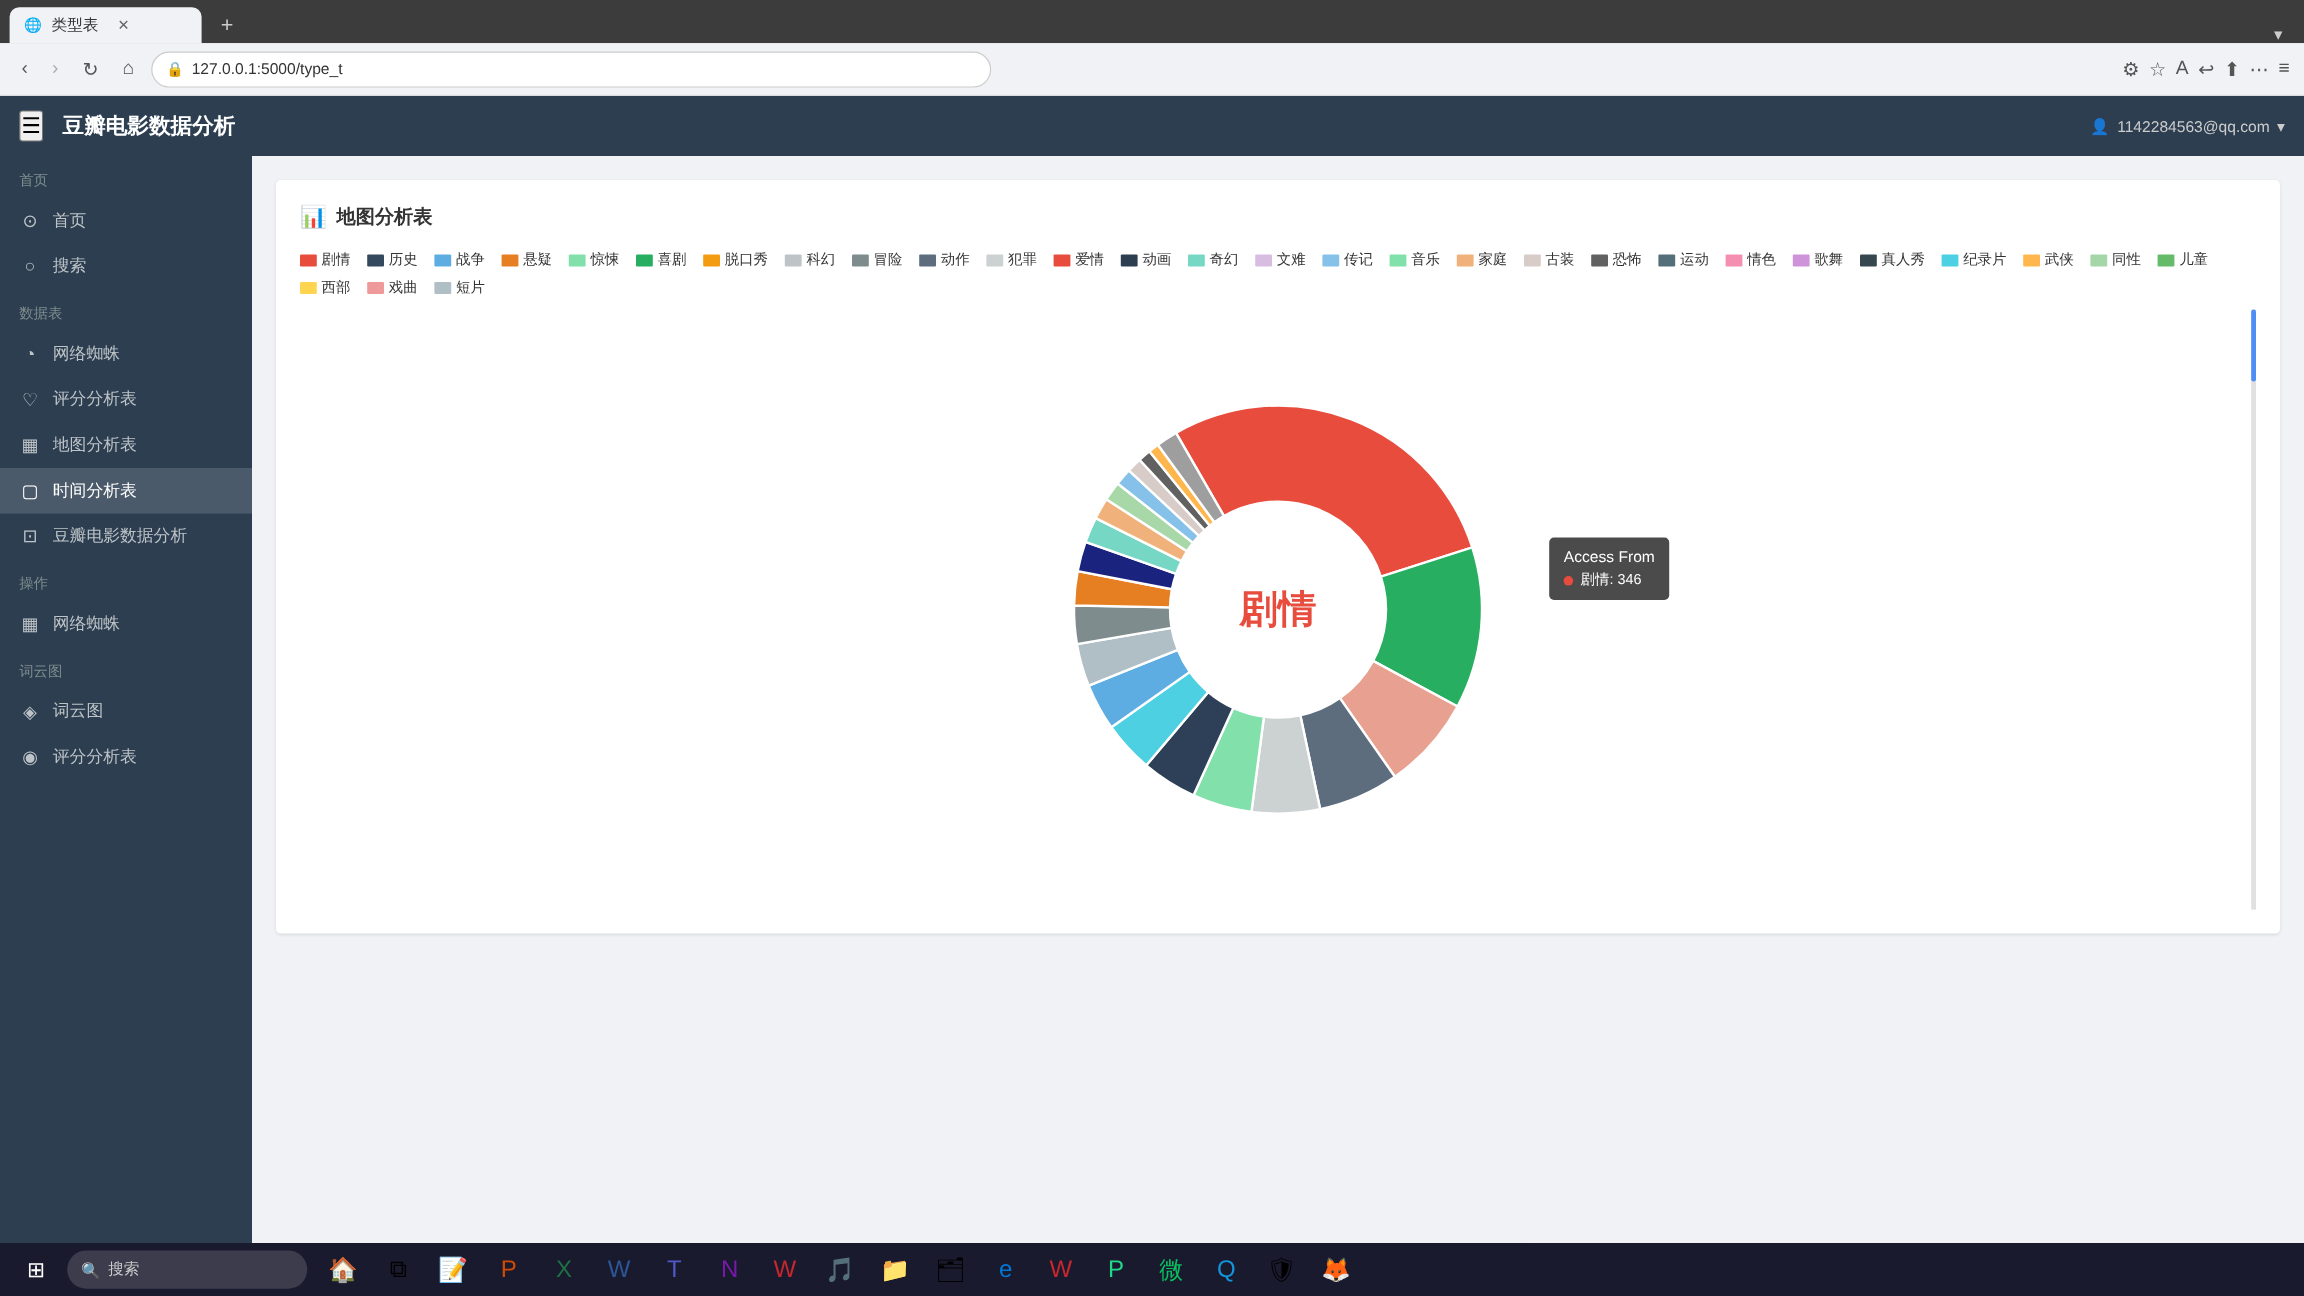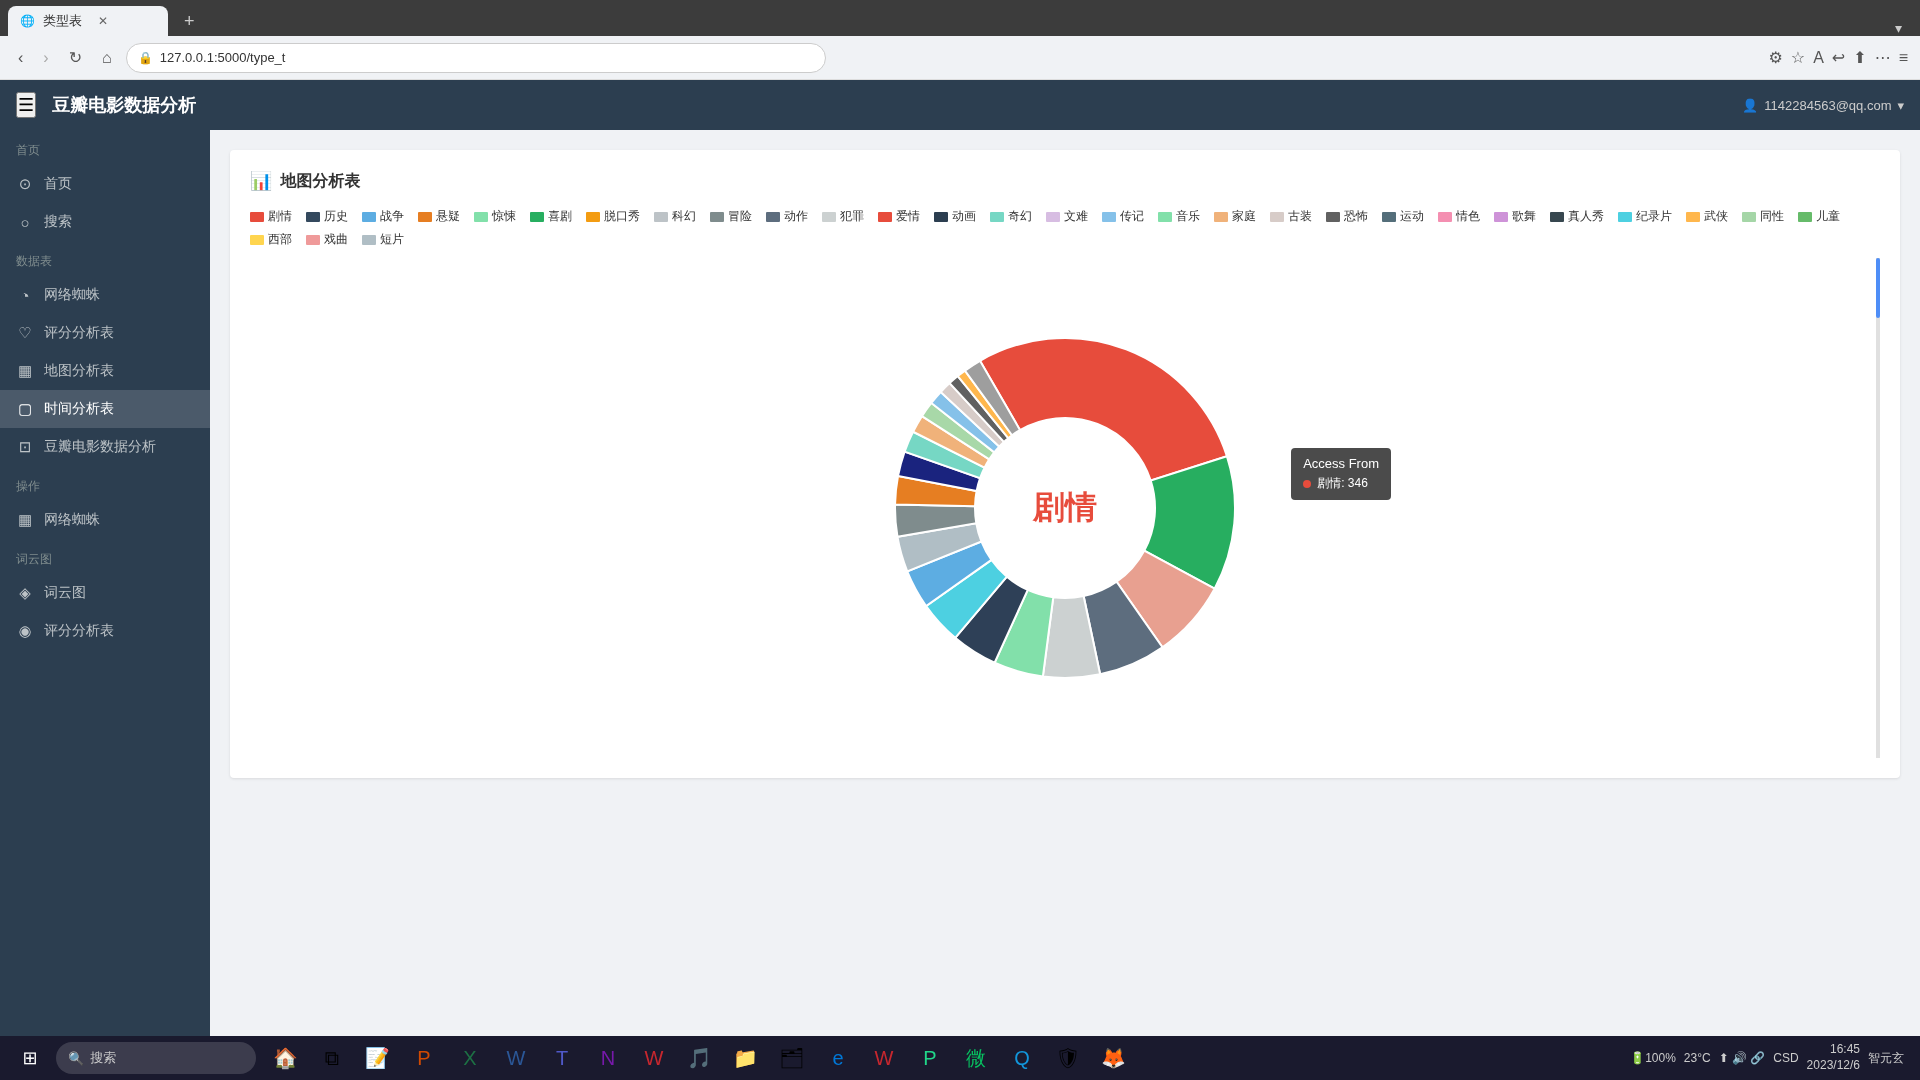--- a/index.html
+++ b/index.html
@@ -533,24 +533,13 @@
     <div class="taskbar-app">📁</div>
     <div class="taskbar-app">🗂</div>
     <div class="taskbar-app" style="color:#0078d7;">e</div>
     <div class="taskbar-app" style="color:#c8272e;">W</div>
     <div class="taskbar-app" style="color:#21d789;">P</div>
     <div class="taskbar-app" style="color:#07c160;">微</div>
     <div class="taskbar-app" style="color:#1296db;">Q</div>
     <div class="taskbar-app">🛡</div>
     <div class="taskbar-app" style="color:#ff6611;">🦊</div>
   </div>
-  <div class="taskbar-right">
-    <span>🔋100%</span>
-    <span>23°C</span>
-    <span>⬆ 🔊 🔗</span>
-    <span>CSD</span>
-    <div class="taskbar-time">
-      <div>16:45</div>
-      <div>2023/12/6</div>
-    </div>
-    <span>智元玄</span>
-  </div>
 </div>
 
 </body></html>

